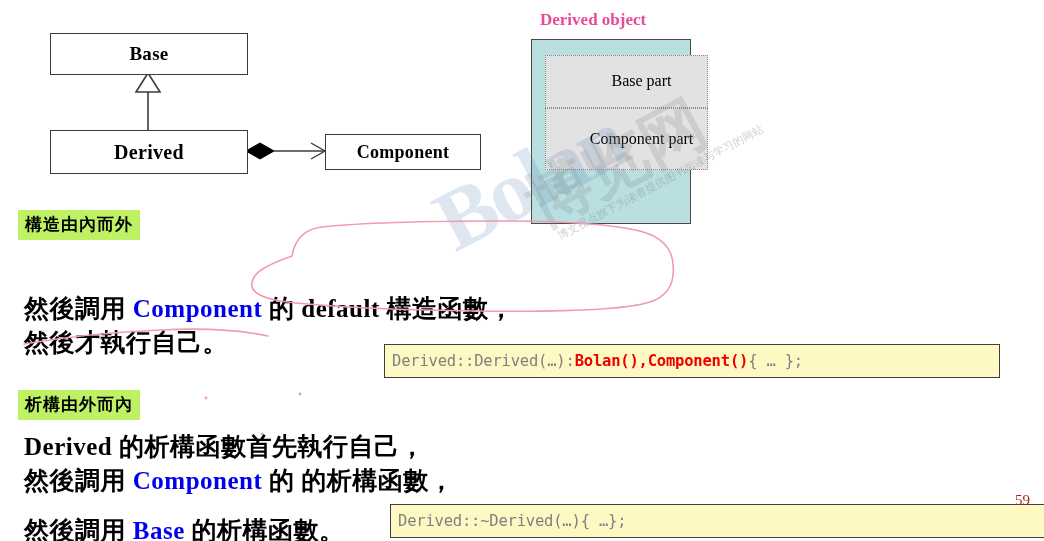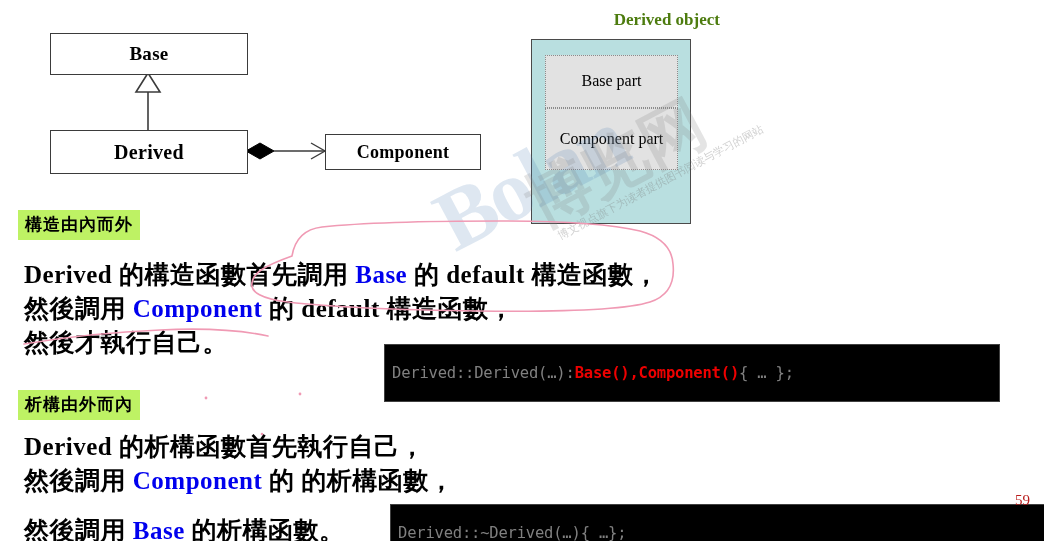--- a/index.html
+++ b/index.html
@@ -38,44 +38,45 @@
     left: 0; top: 0;
     width: 1044px; height: 541px;
     pointer-events: none;
   }
 
   
   #derived-object-title {
     position: absolute;
     left: 540px; top: 10px;
     width: 180px;
-    text-align: right;
+    text-align: left;
     font-weight: bold;
     font-size: 17px;
-    color: #4d7c0f;
+    color: #ec4899;
   }
   #derived-object-box {
     position: absolute;
     left: 531px; top: 39px;
     width: 158px; height: 183px;
     background: #b9dfe0;
     border: 1.5px solid #4a4a4a;
   }
   .part-box {
     position: absolute;
     background: #e2e2e2;
     border: 1px dotted #8c8c8c;
     display: flex;
     align-items: center;
     justify-content: center;
     text-align: center;
     font-size: 16px;
     color: #000;
     line-height: 1.15;
     font-family: "Liberation Serif", "DejaVu Serif", serif;
+    padding-left: 30px;
   }
   #part-base      { left: 545px; top: 55px;  width: 131px; height: 51px; }
   #part-component { left: 545px; top: 108px; width: 131px; height: 60px; }
 
   
   .watermark {
     position: absolute;
     color: rgba(70, 120, 180, 0.18);
     font-weight: bold;
     pointer-events: none;
@@ -132,28 +133,28 @@
   #c-line2 { left: 24px; top: 292px; }
   #c-line3 { left: 24px; top: 326px; }
   #d-line1 { left: 24px; top: 430px; }
   #d-line2 { left: 24px; top: 464px; }
   #d-line3 { left: 24px; top: 514px; }
 
   
   .code-box {
     position: absolute;
     border: 1.5px solid #404040;
-    background: #000000;
+    background: #fef9c3;
     font-family: "DejaVu Sans Mono", "Liberation Mono", monospace;
     font-size: 15.5px;
     color: #808080;
     white-space: nowrap;
     display: flex;
     align-items: center;
-    padding: 12px 7px;
+    padding: 0 7px;
     letter-spacing: -0.2px;
   }
   .code-red { color: #ee0000; font-weight: bold; }
   #code-ctor { left: 384px; top: 344px; width: 600px; height: 32px; }
   #code-dtor { left: 390px; top: 504px; width: 640px; height: 32px; }
 
   
   #slide-number {
     position: absolute;
     right: 14px; top: 492px;
@@ -193,31 +194,28 @@
   <div id="derived-object-box"></div>
   <div class="part-box" id="part-base">Base part</div>
   <div class="part-box" id="part-component">Component part</div>
 
   <div class="watermark" id="wm-big">Bolan</div>
   <div class="watermark" id="wm-cn">博览网</div>
   <div class="watermark" id="wm-small">博文视点旗下为读者提供图书阅读与学习的网站</div>
 
   <div class="hl-label" id="label-construct">構造由內而外</div>
 
-  <div class="body-line" id="c-line1">
-    <span>Derived </span><span>的構造函數首先調用 </span><span class="kw-blue">Base</span><span> 的 default 構造函數，</span>
-  </div>
   <div class="body-line" id="c-line2">
     <span>然後調用 </span><span class="kw-blue">Component</span><span> 的 default 構造函數，</span>
   </div>
   <div class="body-line" id="c-line3">然後才執行自己。</div>
 
   <div class="code-box" id="code-ctor">
     <span>Derived::Derived(…): </span>
-      <span class="code-red">Base(),Component()</span>
+      <span class="code-red">Bolan(),Component()</span>
       <span> { … };</span>
   </div>
 
   <div class="hl-label" id="label-destruct">析構由外而內</div>
 
   <div class="body-line" id="d-line1">
     <span>Derived </span><span>的析構函數首先執行自己，</span>
   </div>
   <div class="body-line" id="d-line2">
     <span>然後調用 </span><span class="kw-blue">Component</span><span> 的 的析構函數，</span>

